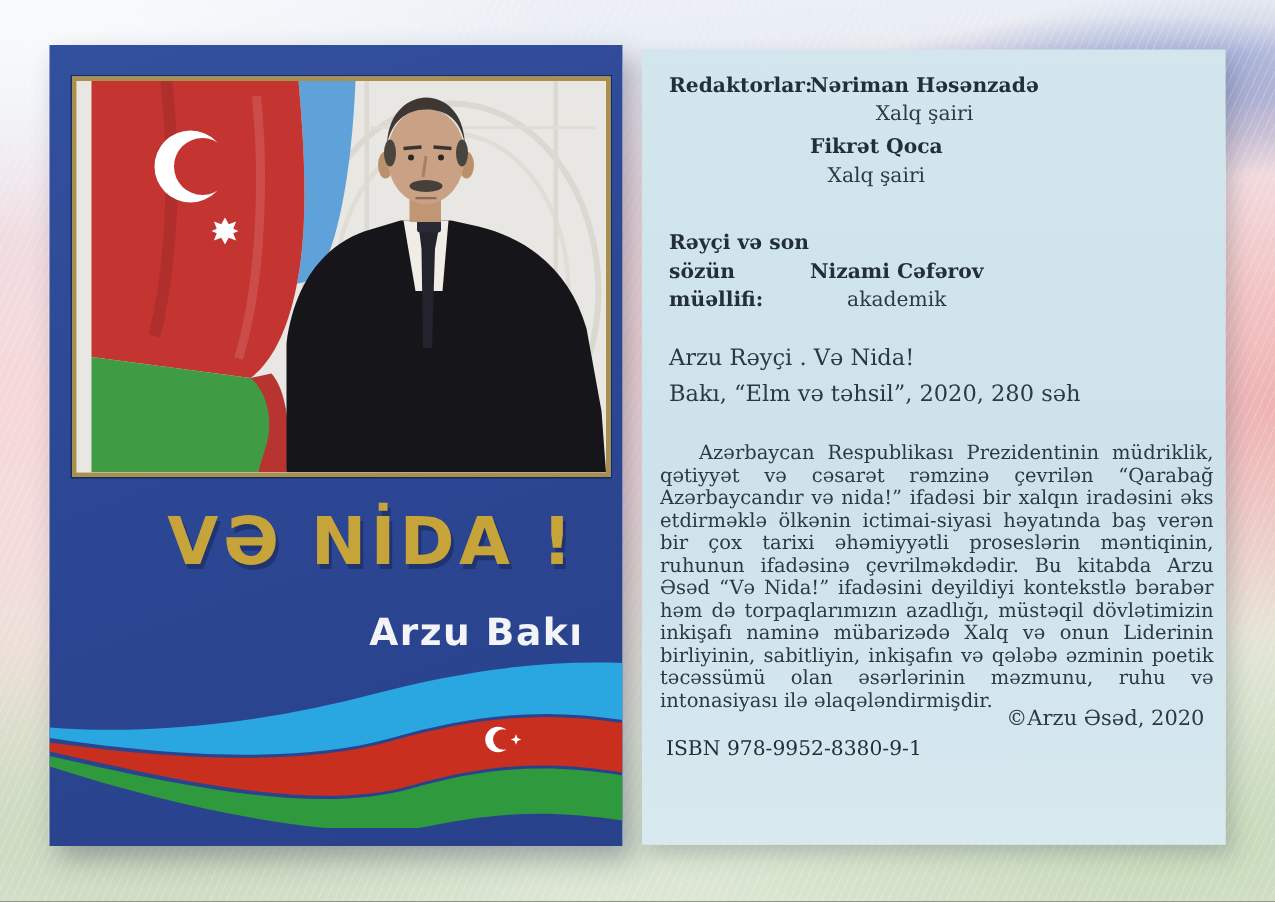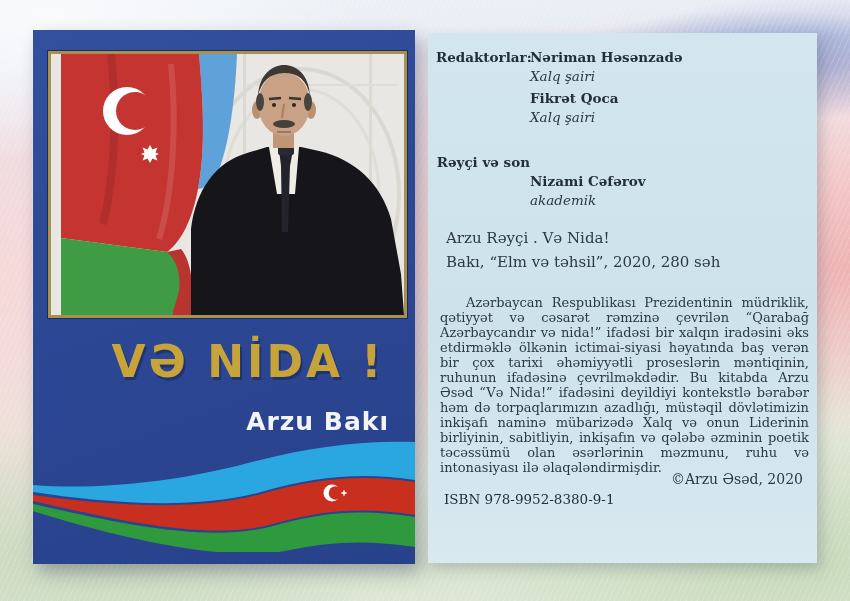--- a/index.html
+++ b/index.html
@@ -46,24 +46,24 @@
   .ribbons{position:absolute;left:0;bottom:12px;width:382px;height:125px;}
   
   .page{
     position:absolute;left:428px;top:33px;width:389px;height:530px;
     background:linear-gradient(180deg,#d3e6ee 0%,#cde2eb 55%,#d8e9ef 100%);
     box-shadow:4px 6px 12px rgba(90,100,115,0.30);
     color:#2c3942;font-size:13.5px;
   }
   .credits{position:absolute;left:0;top:15px;width:100%;}
   .credit-row{display:flex;align-items:flex-start;}
-  .credit-label{width:94px;padding-left:8px;font-weight:bold;color:#222e38;line-height:19px;flex:none;text-align:right;}
+  .credit-label{width:94px;padding-left:18px;font-weight:bold;color:#222e38;line-height:19px;flex:none;}
   .credit-value{line-height:19px;}
   .credit-name{font-weight:bold;color:#222e38;}
-  .credit-role{font-style:italic;}
+  .credit-role{text-align:center;}
   .row-gap1{margin-top:3px;}
   .row-gap2{margin-top:26px;}
   .pad-top-line{padding-top:19px;}
   .book-ref{position:absolute;left:18px;top:193px;line-height:24px;font-size:15px;}
   .annotation{
     position:absolute;left:12px;right:8px;top:262px;
     font-size:13px;line-height:15px;text-align:justify;text-indent:26px;
   }
   .copyright{position:absolute;right:14px;top:438px;font-size:14px;}
   .isbn{position:absolute;left:16px;top:458px;font-weight:normal;font-size:13.5px;color:#222e38;}
@@ -152,20 +152,21 @@
       <div class="credit-row row-gap1">
         <div class="credit-label"></div>
         <div class="credit-value">
           <div class="credit-name">Fikrət Qoca</div>
           <div class="credit-role">Xalq şairi</div>
         </div>
       </div>
       <div class="credit-row row-gap2">
         <div class="credit-label">
           <div>Rəyçi və son</div>
+          <div>sözün müəllifi:</div>
         </div>
         <div class="credit-value pad-top-line">
           <div class="credit-name">Nizami Cəfərov</div>
           <div class="credit-role">akademik</div>
         </div>
       </div>
     </div>
 
     <div class="book-ref">
       <div>Arzu Rəyçi . Və Nida!</div>

